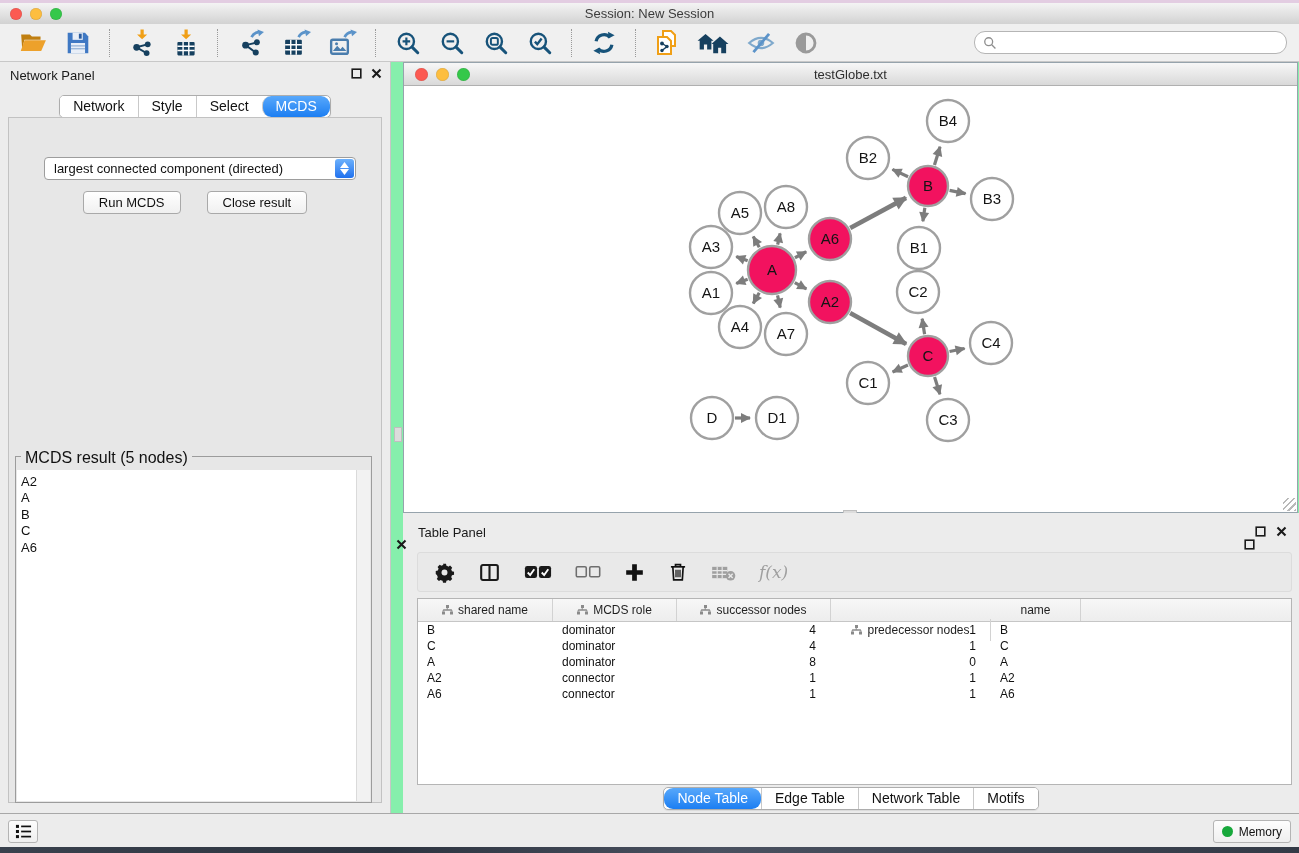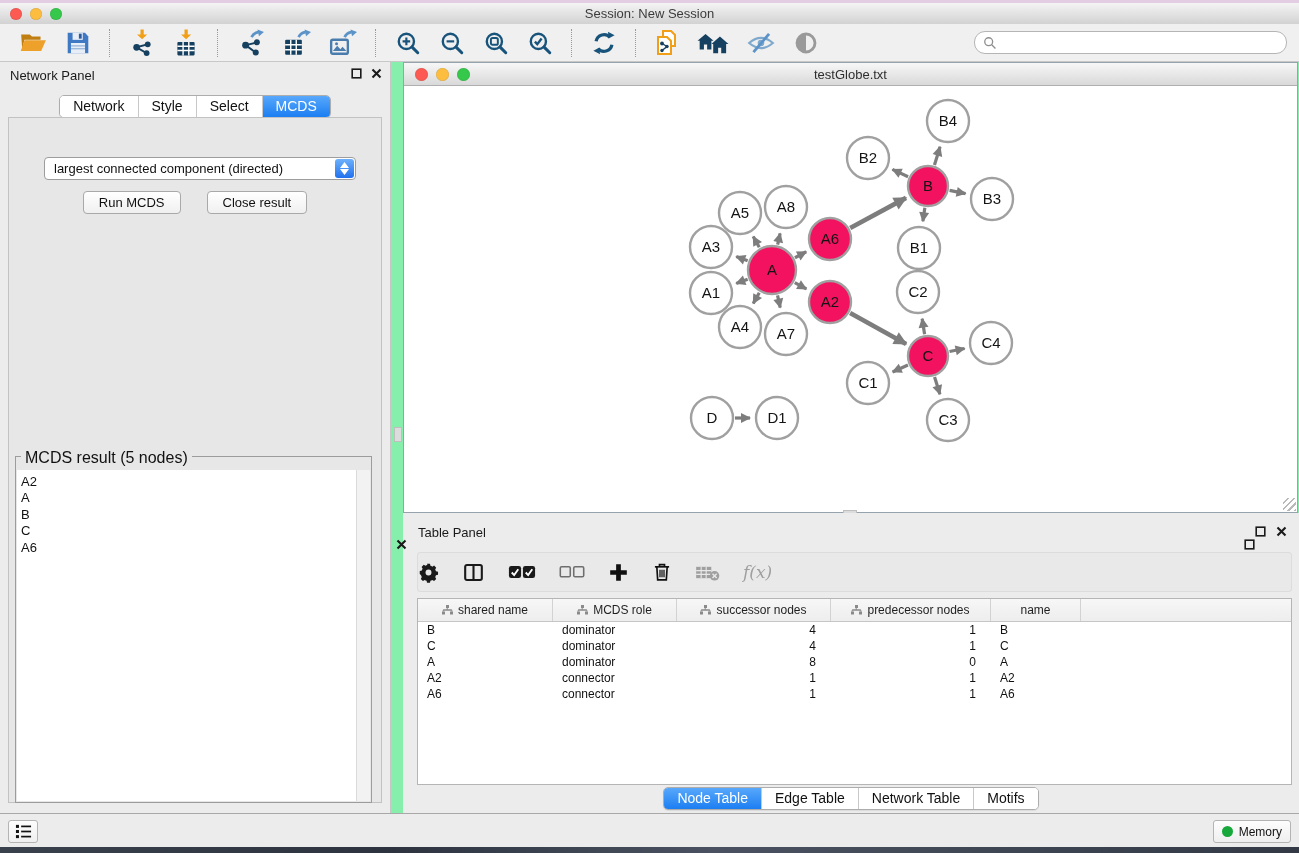--- a/index.html
+++ b/index.html
@@ -27,21 +27,21 @@
   .control-panel{position:absolute;left:0;top:62px;width:391px;height:751px;background:#ececec;
                  border-right:1px solid #c6c6c6;box-sizing:border-box;}
   .panel-header{position:relative;height:26px;}
   .panel-header .ph-title{position:absolute;left:10px;top:6px;font-size:13px;color:#1a1a1a;}
   .ph-icons{position:absolute;right:8px;top:6px;display:flex;gap:9px;align-items:center;}
   .seg{display:inline-flex;background:#fff;border:1px solid #adadad;border-radius:5px;overflow:hidden;
        box-shadow:0 1px 1px rgba(0,0,0,.08);}
   .seg-btn{font-family:"Liberation Sans",sans-serif;font-size:14px;color:#111;background:#fff;border:none;
            border-left:1px solid #c9c9c9;padding:3px 13px;line-height:15px;}
   .seg-btn:first-child{border-left:none;}
-  .seg-btn.active{background:linear-gradient(#58a8fb,#1c7ef2);color:#fff;}
+  .seg-btn.active{background:linear-gradient(#58a8fb,#1c7ef2);color:#fff;border-radius:9px;}
   .cp-tabs-wrap{position:absolute;left:0;right:0;top:33px;text-align:center;}
   .cp-body{position:absolute;left:8px;right:8px;top:55px;bottom:10px;background:#e7e7e7;
            border:1px solid #c2c2c2;}
   .crit-label{text-align:center;margin-top:21px;font-size:13px;color:#111;}
   .combo{position:absolute;left:35px;width:312px;top:39px;height:23px;background:#fff;border:1px solid #9d9d9d;
          border-radius:4px;box-sizing:border-box;display:flex;align-items:center;padding:0 24px 0 9px;font-size:13px;color:#111;}
   .combo .spin{position:absolute;right:1px;top:1px;bottom:1px;width:19px;border-radius:3px;
                background:linear-gradient(#6db1fc,#2071ee);display:flex;flex-direction:column;
                align-items:center;justify-content:center;gap:1px;}
   .btn-row{position:absolute;left:0;right:0;top:73px;display:flex;justify-content:center;gap:26px;}
@@ -63,21 +63,21 @@
   .nw-grip{position:absolute;right:1px;bottom:1px;width:13px;height:13px;
            background:repeating-linear-gradient(135deg,transparent 0 3px,#b9b9b9 3px 4.5px);}
   .vdiv-handle{position:absolute;left:394px;top:427px;width:8px;height:15px;background:#dcdcdc;border:1px solid #bfbfbf;box-sizing:border-box;}
   .hdiv-handle{position:absolute;left:843px;top:510px;width:14px;height:7px;background:#dcdcdc;border:1px solid #bfbfbf;box-sizing:border-box;}
   
   .table-panel{position:absolute;left:403px;top:513px;width:896px;height:300px;background:#ececec;}
   .table-panel .ph-title{position:absolute;left:15px;top:12px;font-size:13px;color:#1a1a1a;}
   .table-panel .ph-icons{top:13px;right:12px;}
   .tp-toolbar{position:absolute;left:14px;right:7px;top:39px;height:40px;background:#e9e9e9;
               border:1px solid #dcdcdc;border-radius:3px;display:flex;align-items:center;gap:23px;
-              box-sizing:border-box;}
+              padding-left:16px;box-sizing:border-box;}
   .tp-btn{background:none;border:none;padding:0;display:flex;align-items:center;}
   .fx{font-family:"DejaVu Serif",serif;font-style:italic;font-size:17px;color:#9f9f9f;}
   .tbl{position:absolute;left:14px;right:7px;top:85px;height:187px;background:#fff;border:1px solid #b5b5b5;
        box-sizing:border-box;overflow:hidden;}
   .tbl-head{display:flex;height:22px;background:linear-gradient(#f7f7f7,#ededed);border-bottom:1px solid #c6c6c6;}
   .th{display:flex;align-items:center;justify-content:center;gap:5px;font-size:12px;color:#1f1f1f;
       border-right:1px solid #d2d2d2;box-sizing:border-box;height:100%;}
   .tr{display:flex;height:16px;}
   .td{font-size:12px;color:#111;line-height:16px;box-sizing:border-box;padding-left:9px;white-space:nowrap;}
   .td.num{text-align:right;padding-left:0;padding-right:15px;}
@@ -527,21 +527,21 @@
             <svg width="11" height="10" viewBox="0 0 11 10">
               <g fill="#8a8a8a">
                 <rect x="4" y="0" width="3" height="3"></rect>
                 <rect x="0" y="6.5" width="3" height="3"></rect>
                 <rect x="8" y="6.5" width="3" height="3"></rect>
                 <path d="M5.2 3v2M1.2 6.5V5h8.6v1.5M1.2 5h8.6" stroke="#8a8a8a" fill="none" stroke-width="1"></path>
               </g>
             </svg>
             <span>successor nodes</span>
           </div>
-          <div class="th" style="width: 160px;">
+          <div class="th" style="width: 160px; margin-top: 20px;">
             <svg width="11" height="10" viewBox="0 0 11 10">
               <g fill="#8a8a8a">
                 <rect x="4" y="0" width="3" height="3"></rect>
                 <rect x="0" y="6.5" width="3" height="3"></rect>
                 <rect x="8" y="6.5" width="3" height="3"></rect>
                 <path d="M5.2 3v2M1.2 6.5V5h8.6v1.5M1.2 5h8.6" stroke="#8a8a8a" fill="none" stroke-width="1"></path>
               </g>
             </svg>
             <span>predecessor nodes</span>
           </div>

